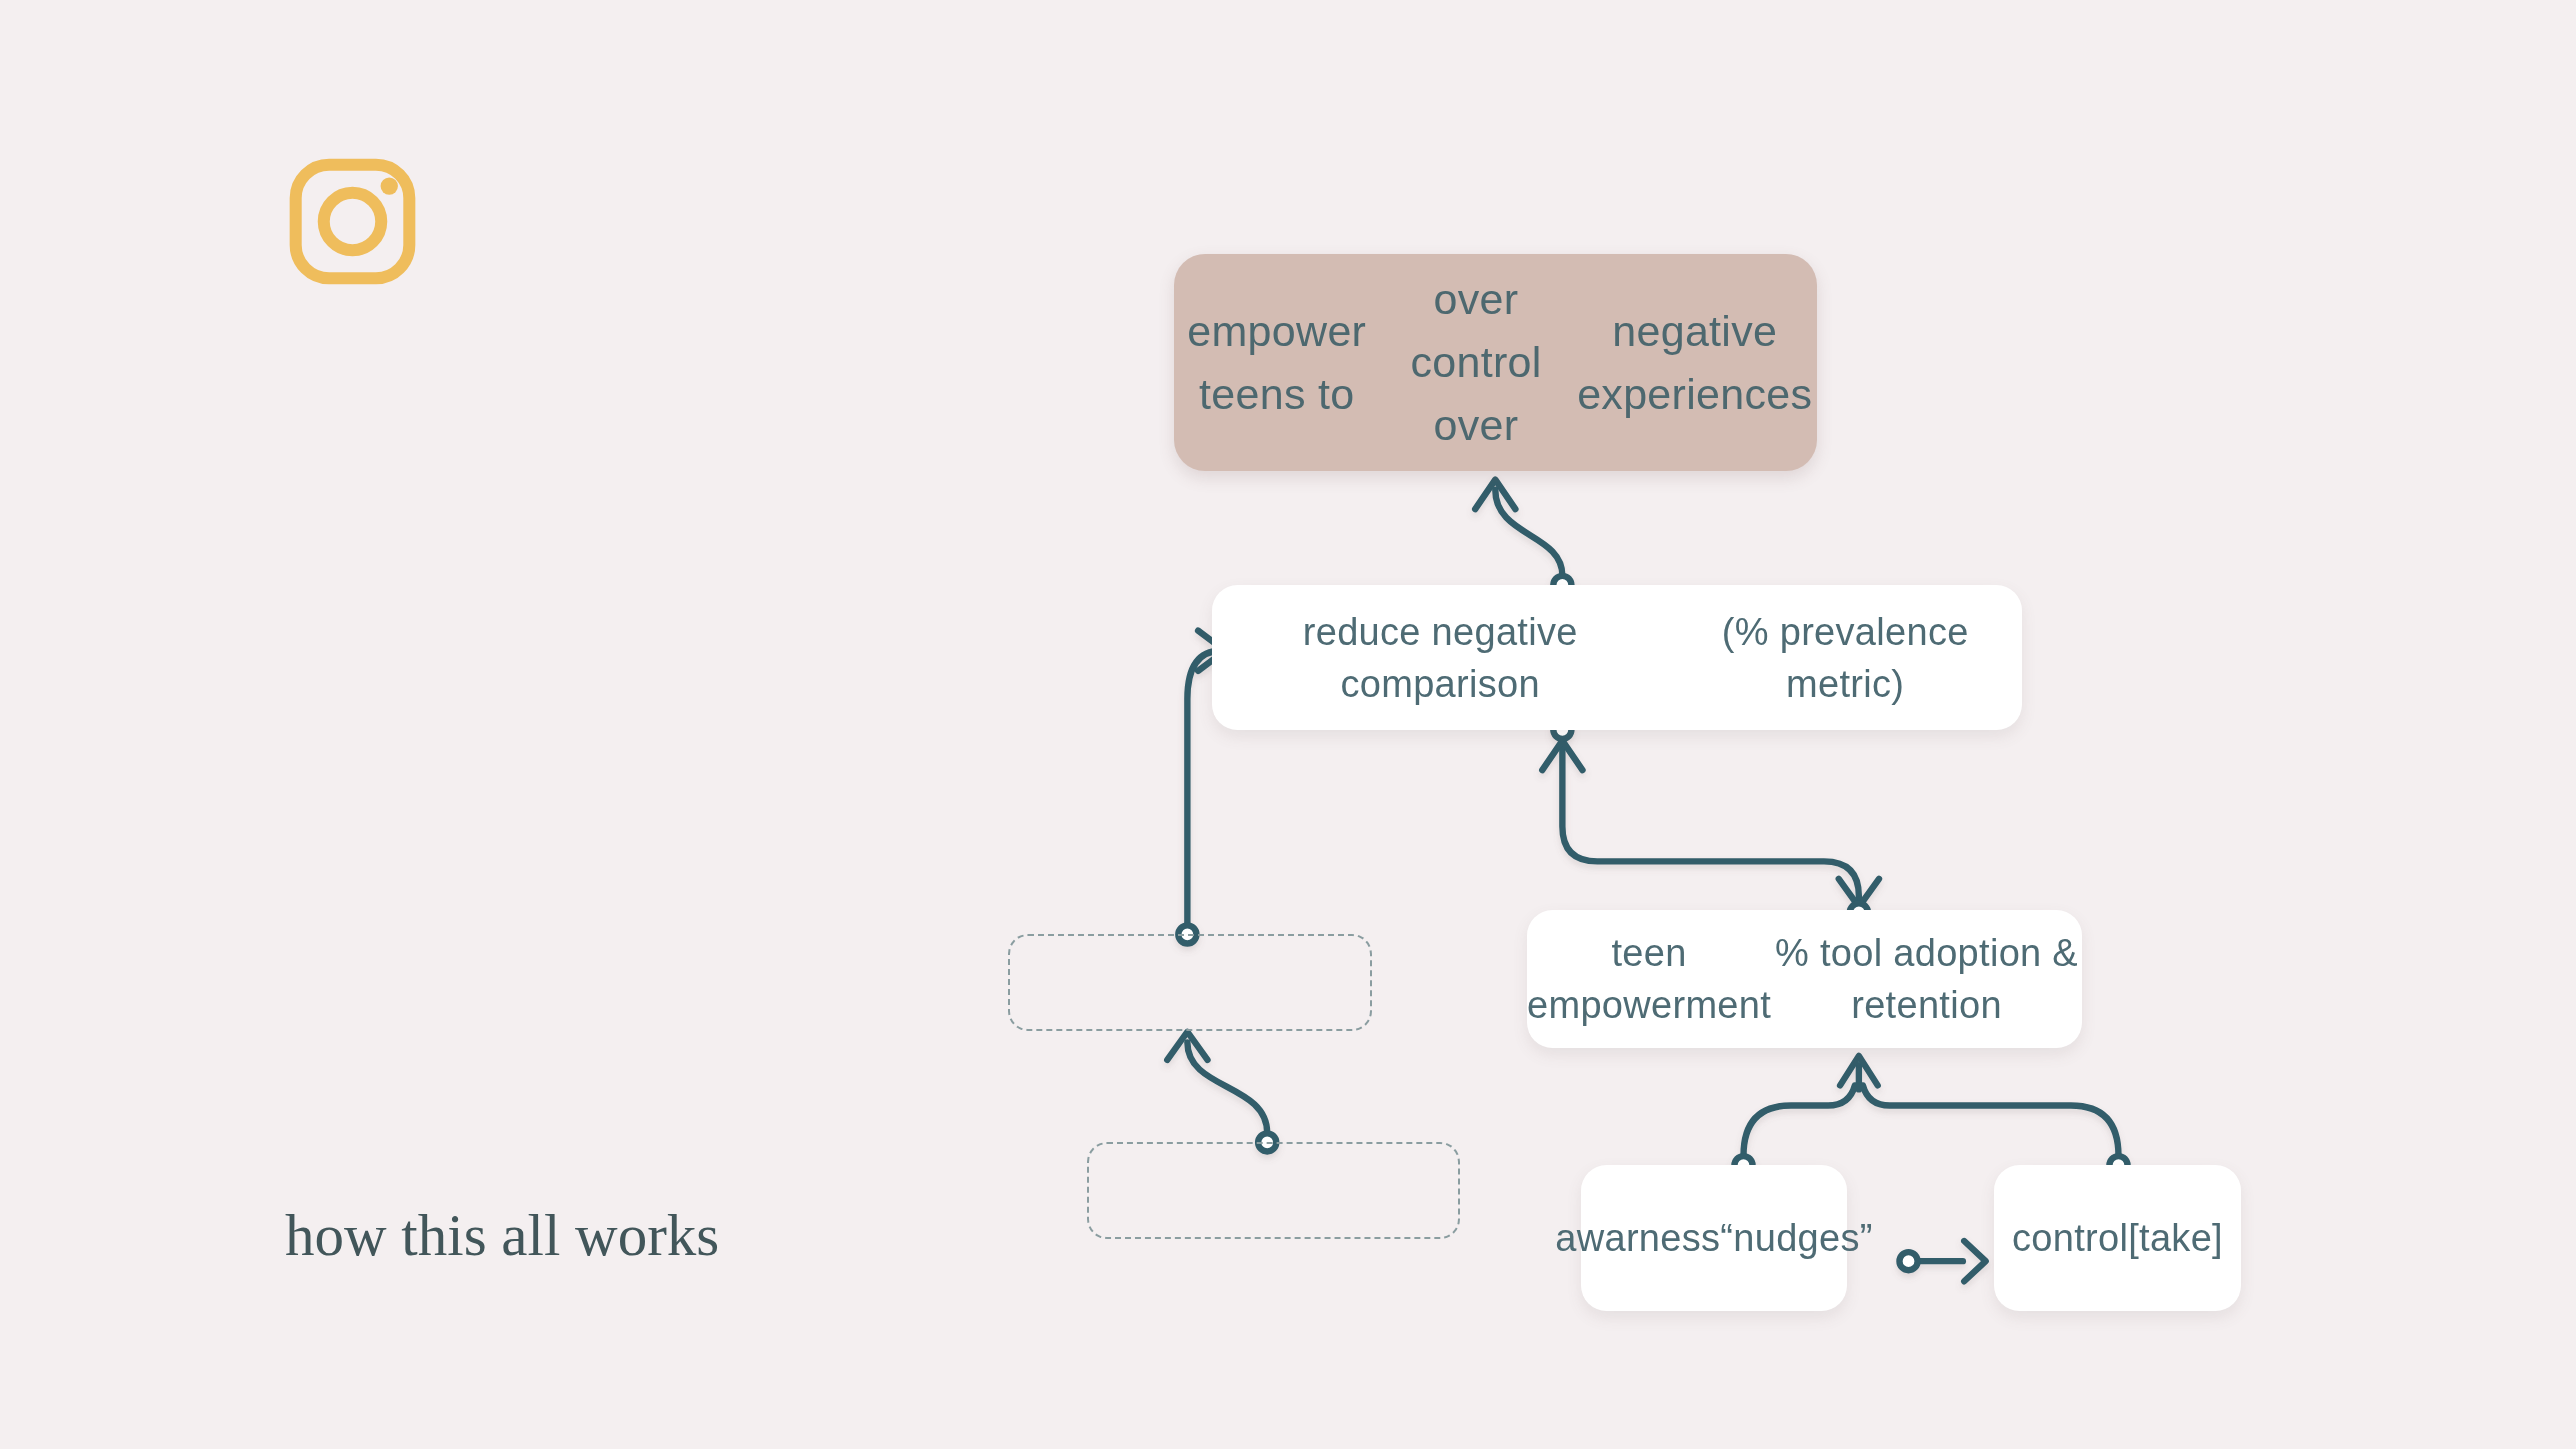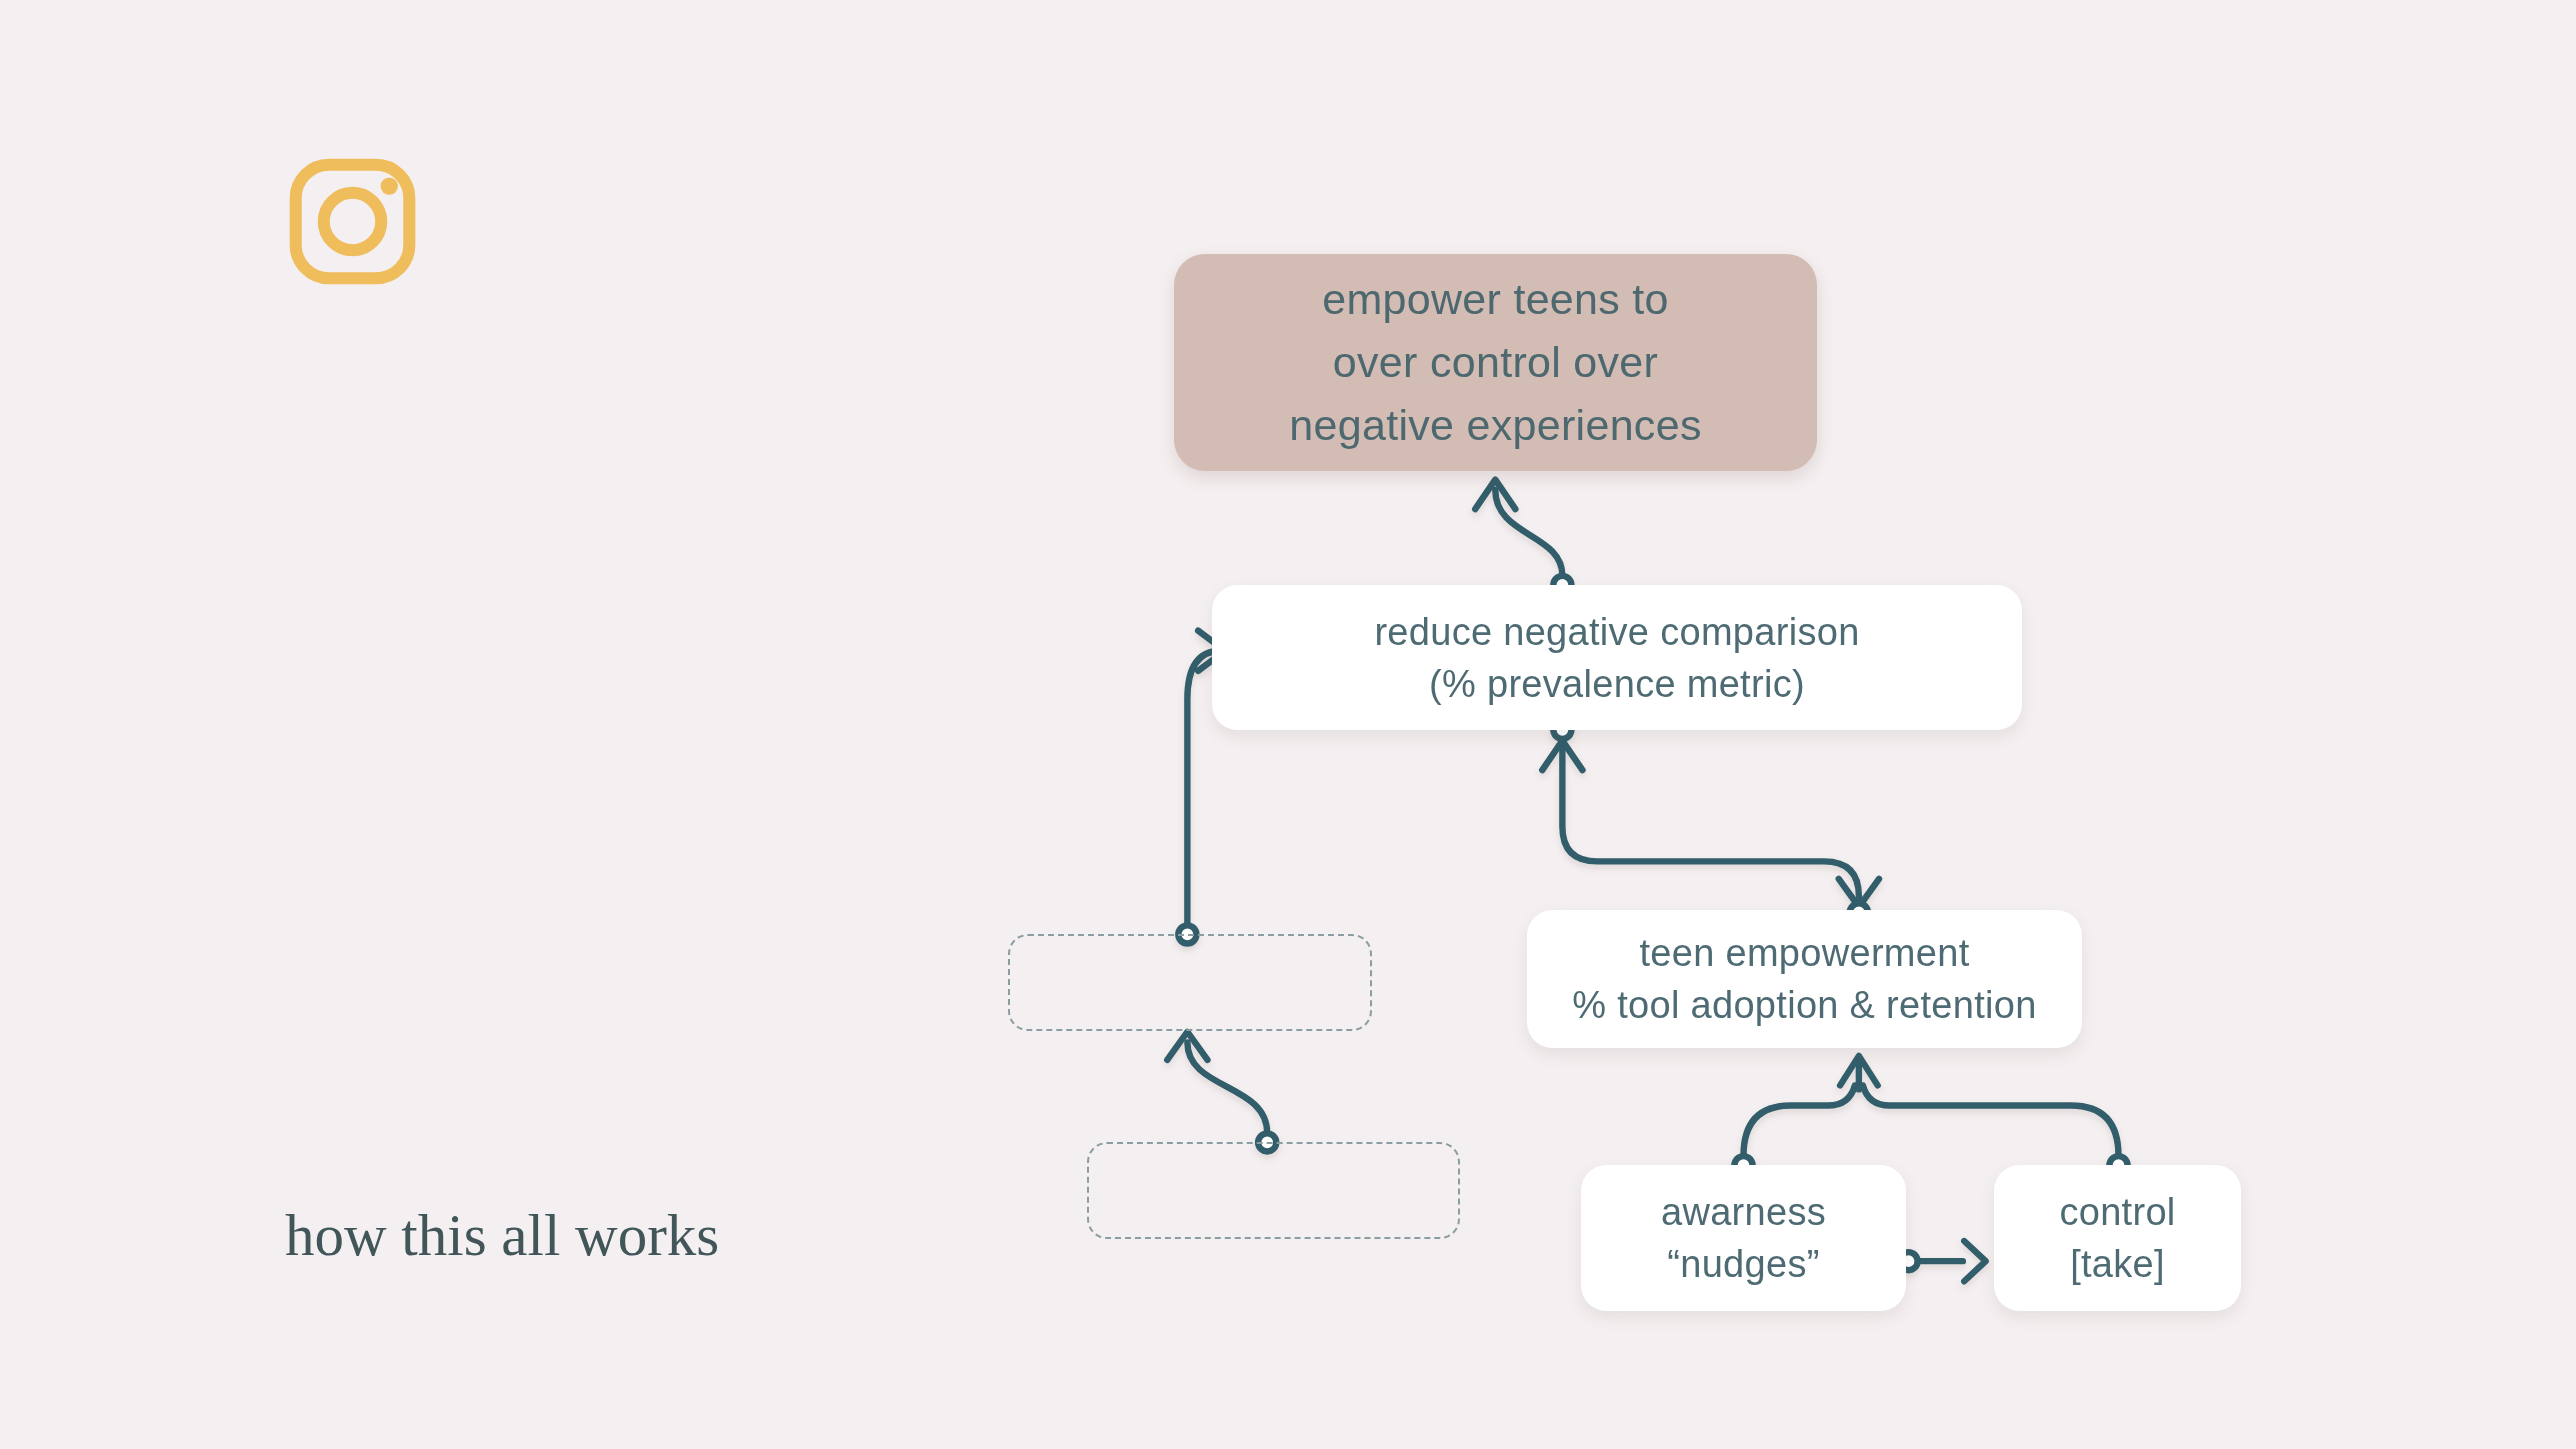--- a/index.html
+++ b/index.html
@@ -17,21 +17,21 @@
   }
   .connectors {
     position: absolute;
     left: 0; top: 0;
     width: 2576px; height: 1449px;
     pointer-events: none;
   }
   .node {
     position: absolute;
     display: flex;
-    flex-direction: column;
+    flex-direction: row;
     align-items: center;
     justify-content: center;
     text-align: center;
     color: #4e6b74;
     font-size: 38px;
     line-height: 52px;
     letter-spacing: 0.3px;
   }
   .node.white {
     background: #ffffff;
@@ -145,21 +145,21 @@
 
   <div class="node white" style="left:1527px; top:910px; width:555px; height:138px;">
     <span>teen empowerment</span>
     <span>% tool adoption &amp; retention</span>
   </div>
 
   <div class="node dashed" style="left:1008px; top:934px; width:360px; height:93px;"></div>
 
   <div class="node dashed" style="left:1087px; top:1142px; width:369px; height:93px;"></div>
 
-  <div class="node white" style="left:1581px; top:1165px; width:325px; height:146px;">
+  <div class="node white" style="left:1581px; top:1165px; width:266px; height:146px;">
     <span>awarness</span>
     <span>“nudges”</span>
   </div>
 
   <div class="node white" style="left:1994px; top:1165px; width:247px; height:146px;">
     <span>control</span>
     <span>[take]</span>
   </div>
 
   <div class="page-title">how this all works</div>

